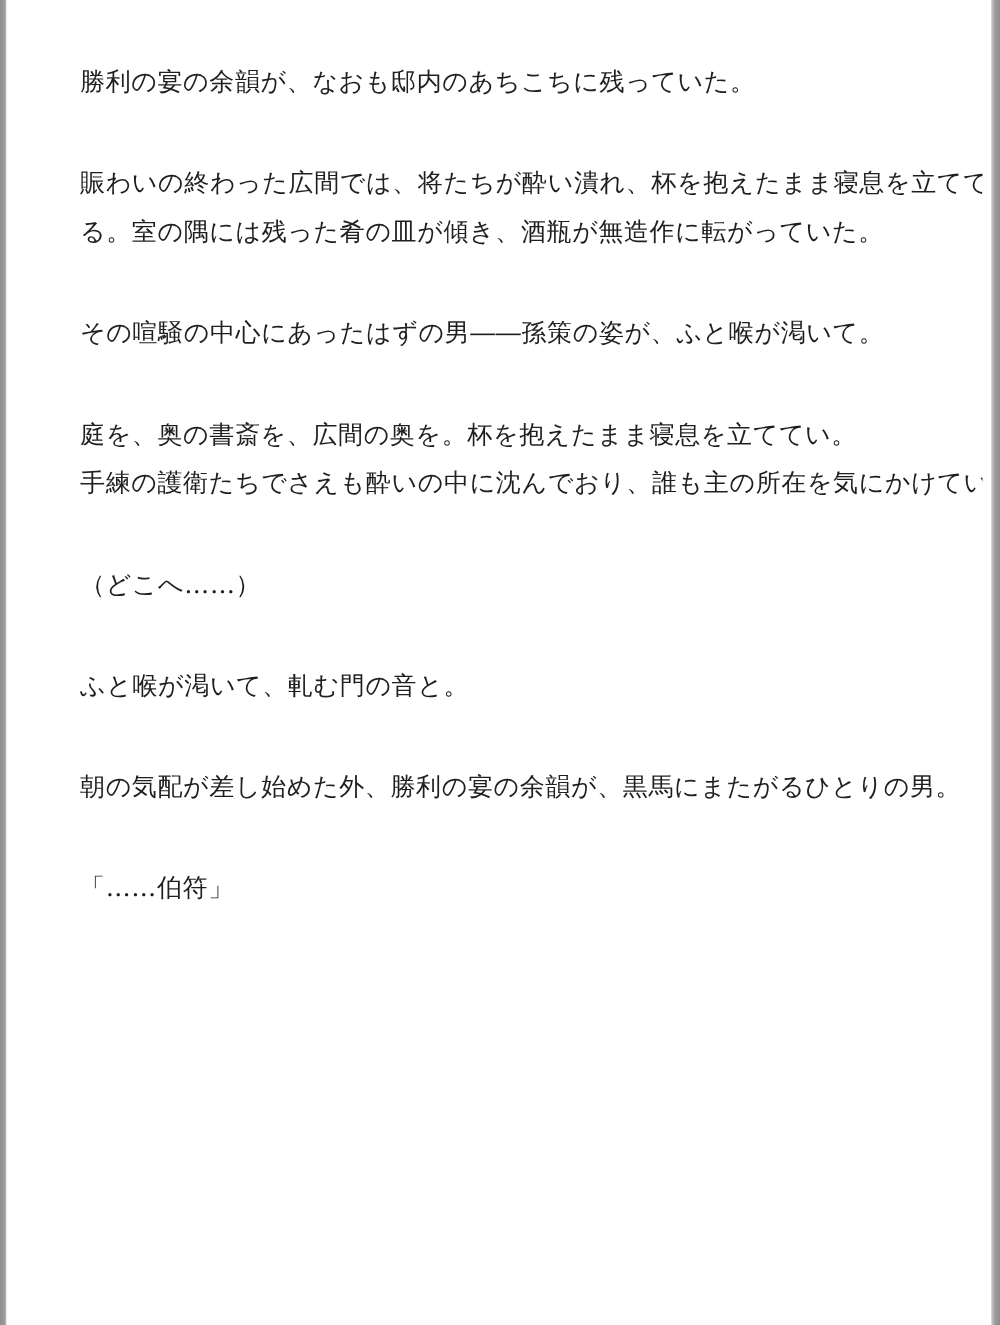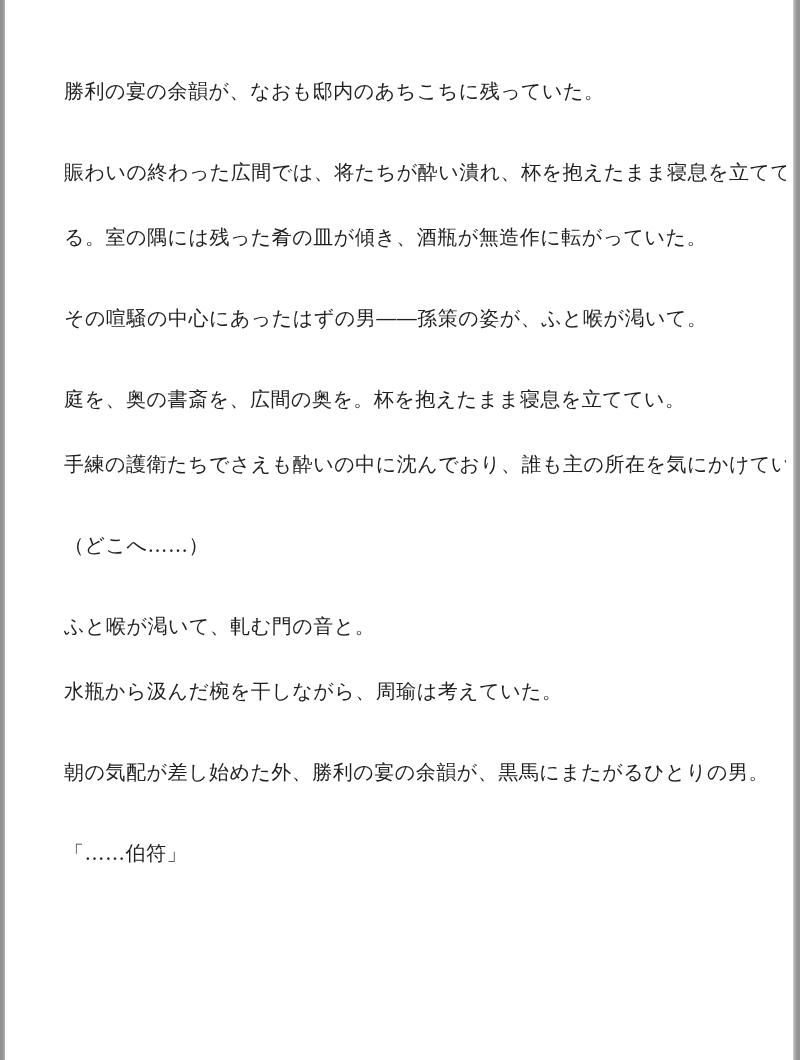--- a/index.html
+++ b/index.html
@@ -43,21 +43,20 @@
   }
   .para:last-child {
     margin-bottom: 0;
   }
   .text-line {
     line-height: 39px;
     height: 39px;
     white-space: nowrap;
     overflow: hidden;
     letter-spacing: 0.5px;
-    margin-top: 26px;
   }
 </style>
 </head>
 <body>
 
 <div class="viewport">
 
   <div class="edge-strip edge-left"></div>
   <div class="edge-strip edge-right"></div>
 
@@ -81,21 +80,20 @@
       <div class="text-line">庭を、奥の書斎を、広間の奥を。杯を抱えたまま寝息を立ててい。</div>
       <div class="text-line">手練の護衛たちでさえも酔いの中に沈んでおり、誰も主の所在を気にかけていな</div>
     </div>
 
     <div class="para">
       <div class="text-line">（どこへ……）</div>
     </div>
 
     <div class="para">
       <div class="text-line">ふと喉が渇いて、軋む門の音と。</div>
-      <div class="text-line">水瓶から汲んだ椀を干しながら、周瑜は考えていた。</div>
     </div>
 
 
     <div class="para">
       <div class="text-line">朝の気配が差し始めた外、勝利の宴の余韻が、黒馬にまたがるひとりの男。</div>
     </div>
 
     <div class="para">
       <div class="text-line">「……伯符」</div>
     </div>

